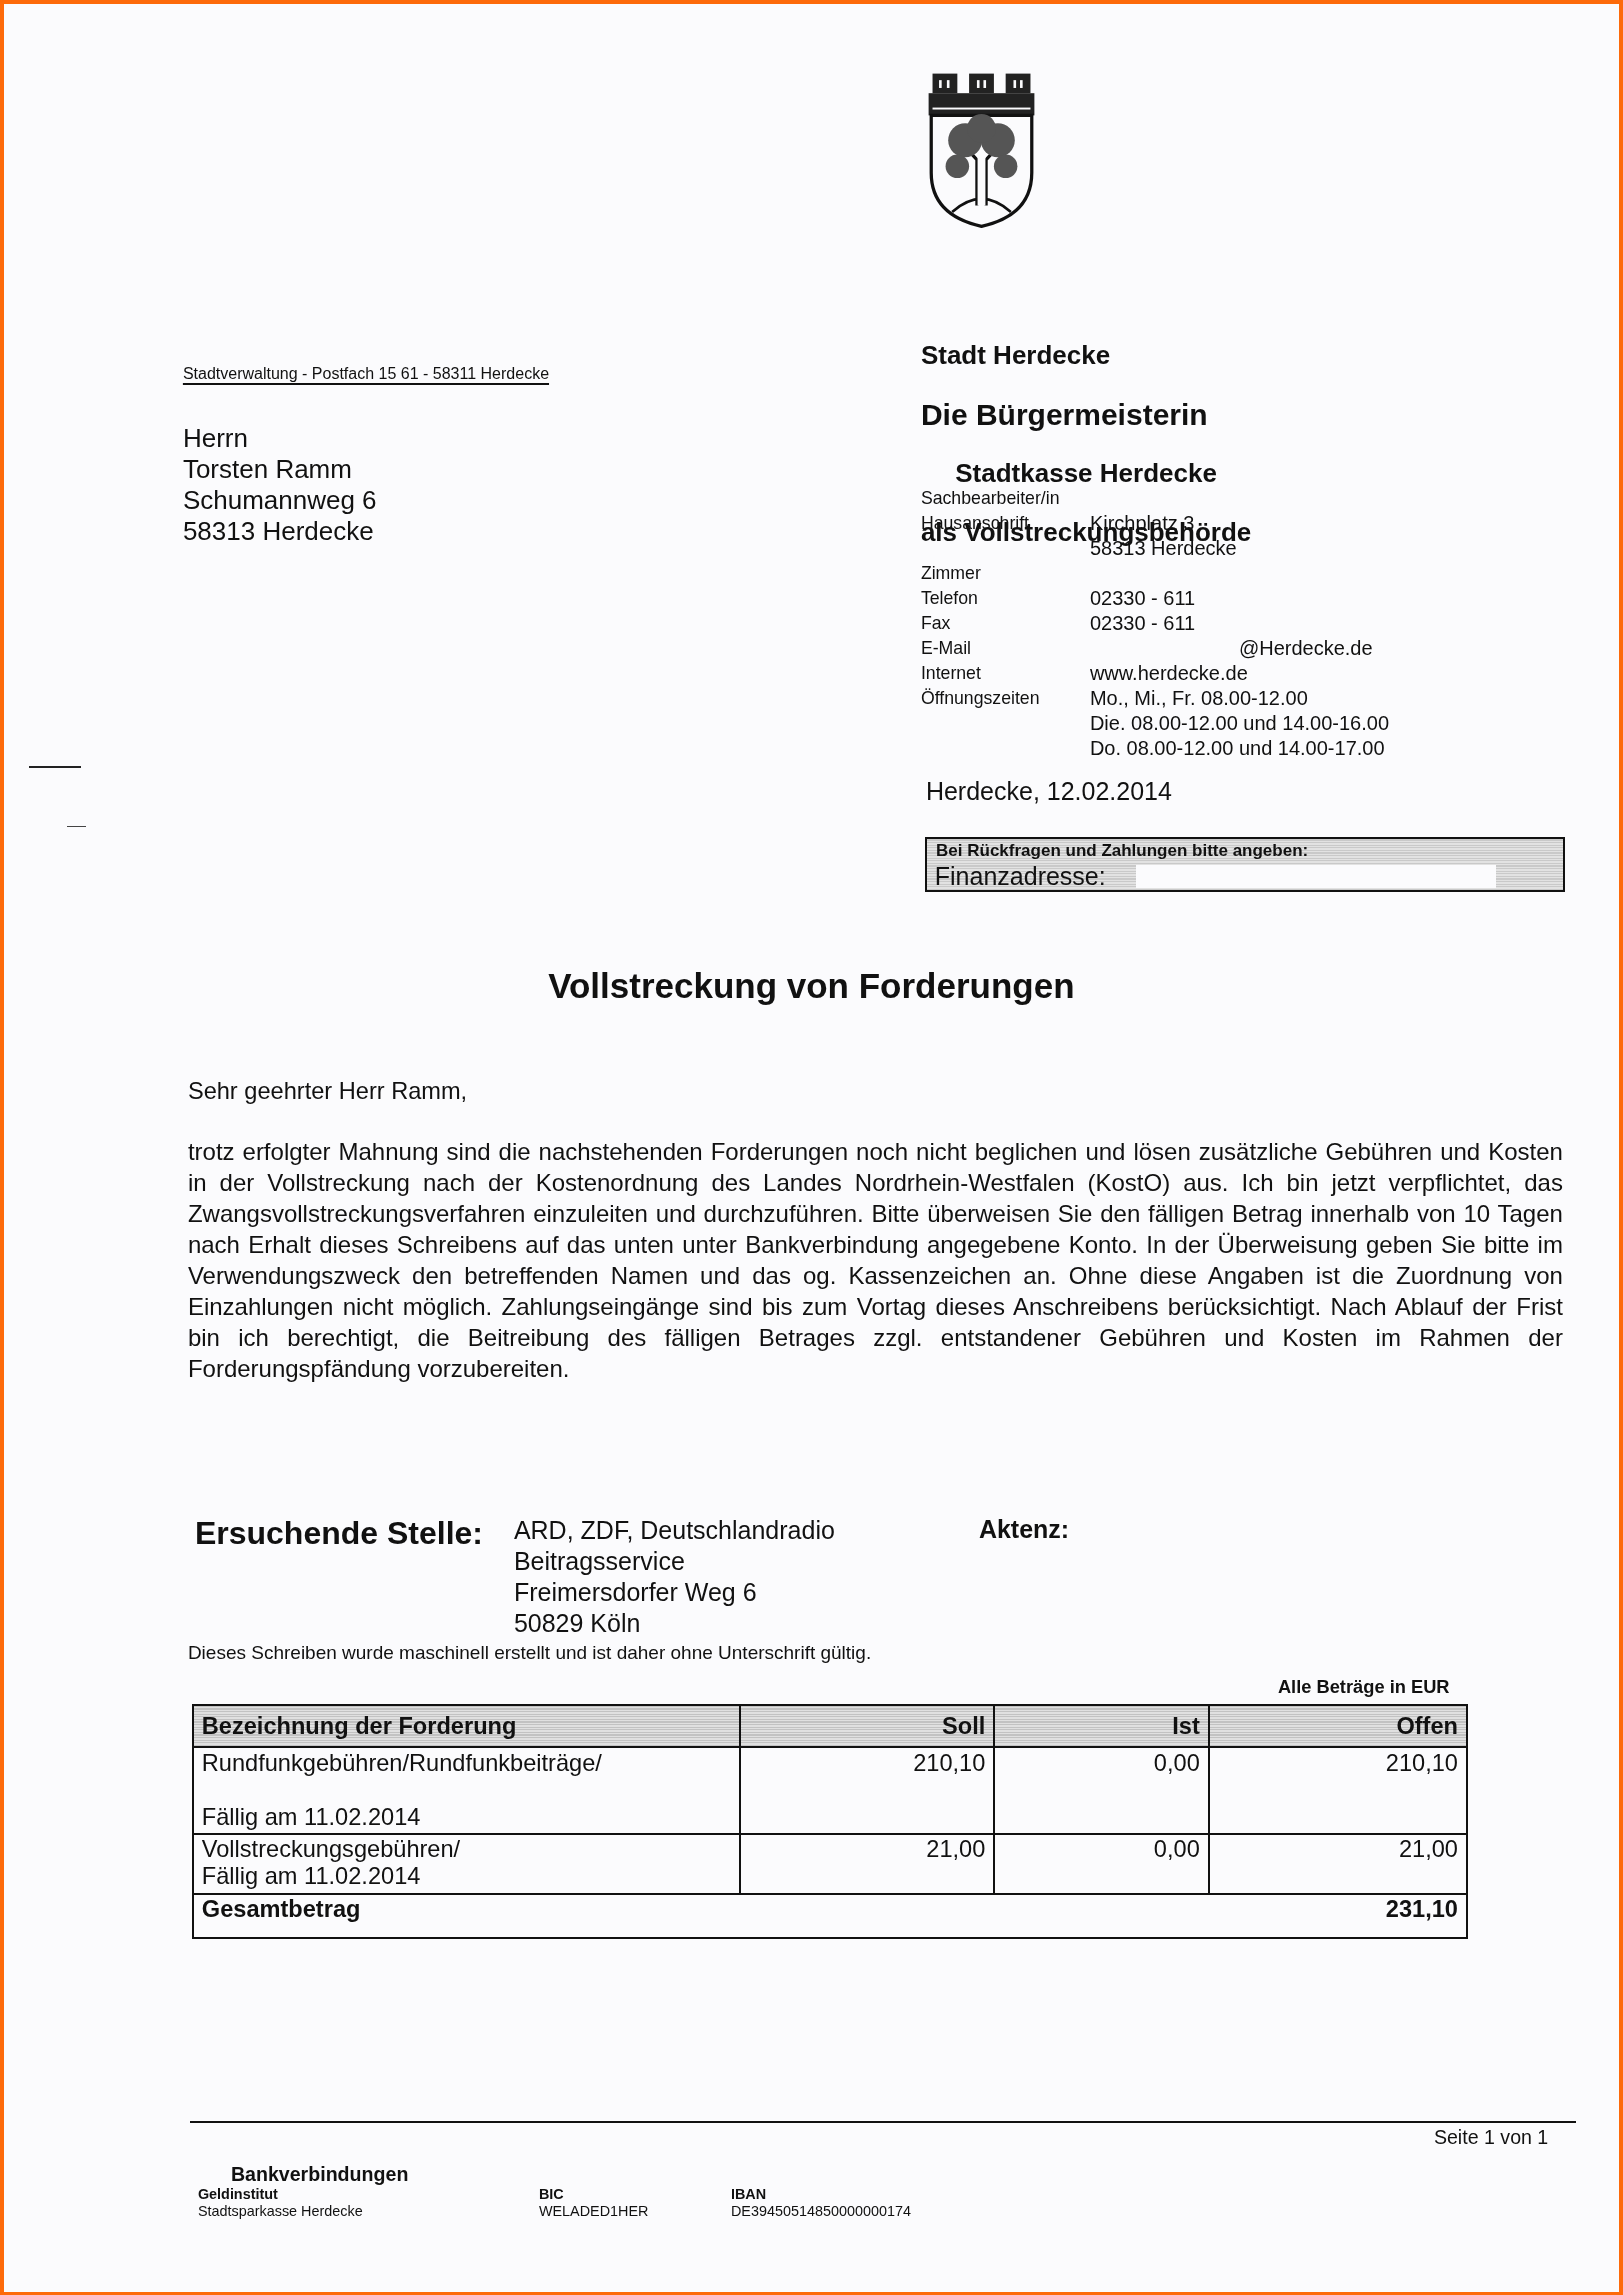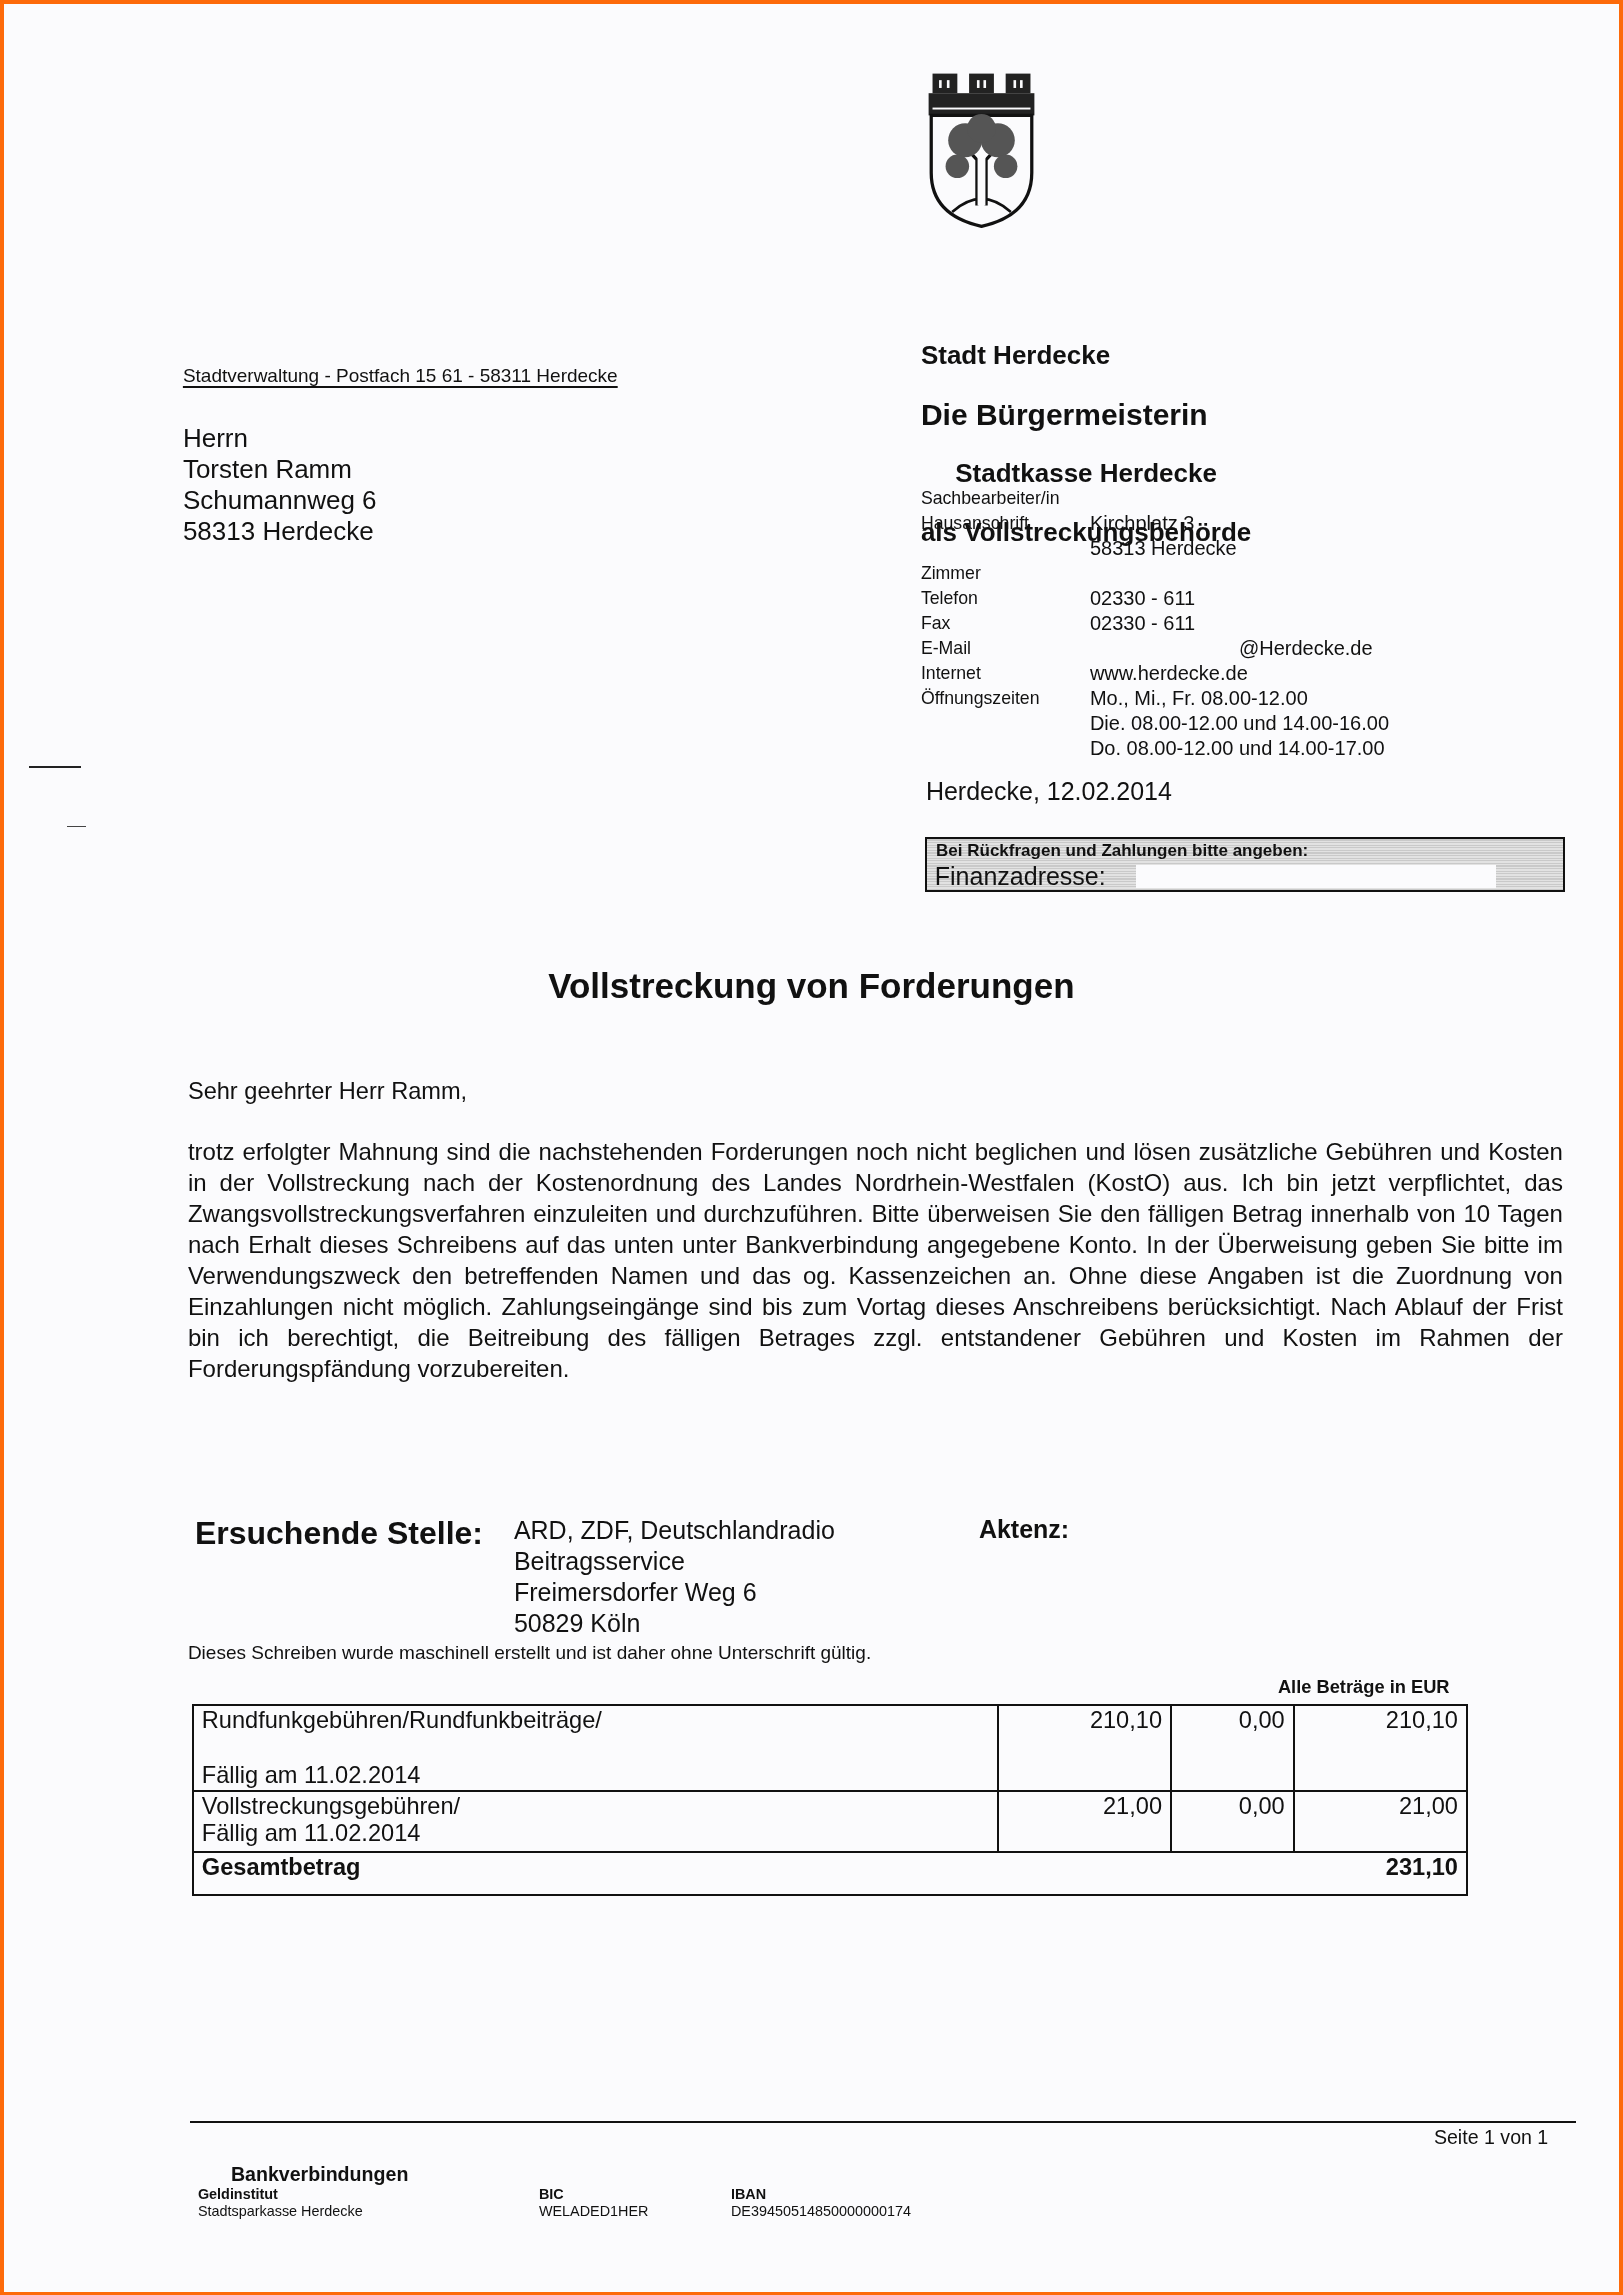--- a/index.html
+++ b/index.html
@@ -14,21 +14,21 @@
   .page {
     position: absolute; left: 3.9px; top: 3.9px; width: 1615px; height: 2288px;
     background: #fbfbfd;
   }
   .abs { position: absolute; white-space: nowrap; }
 
   
   .crest { left: 922px; top: 64px; width: 111px; width: 111px; height: 164px; }
 
   
-  .sender-line { left: 179px; top: 361px; font-size: 19px; text-decoration: underline; text-decoration-thickness: 2px; text-underline-offset: 3.9px; text-align: right; }
+  .sender-line { left: 179px; top: 361px; font-size: 16px; text-decoration: underline; text-decoration-thickness: 2px; text-underline-offset: 3.9px; text-align: right; }
 
   
   .recipient { left: 179px; top: 419px; font-size: 26px; line-height: 31px; }
 
   
   .auth { left: 917px; top: 310px; font-weight: bold; }
   .auth div { line-height: 35px; margin-top: 24px; }
   .auth .l1 { font-size: 26px; }
   .auth .l2 { font-size: 30px; }
   .auth .l3 { font-size: 26px; text-align: center; }
@@ -208,20 +208,26 @@
     <div>Freimersdorfer Weg 6</div>
     <div>50829 Köln</div>
   </div>
   <div class="abs aktenz">Aktenz:</div>
 
   <div class="abs machine-note">Dieses Schreiben wurde maschinell erstellt und ist daher ohne Unterschrift gültig.</div>
   <div class="abs currency-note">Alle Beträge in EUR</div>
 
   <table class="claims">
     <tbody>
+        <tr>
+      <th class="left c1">Bezeichnung der Forderung</th>
+      <th class="num c2">Soll</th>
+      <th class="num c3">Ist</th>
+      <th class="num c4">Offen</th>
+    </tr>
     <tr class="r1">
       <td>
         <div>Rundfunkgebühren/Rundfunkbeiträge/</div>
         <div class="desc-line2">Fällig am 11.02.2014</div>
       </td>
       <td class="num">210,10</td>
       <td class="num">0,00</td>
       <td class="num">210,10</td>
     </tr>
     <tr class="r2">

